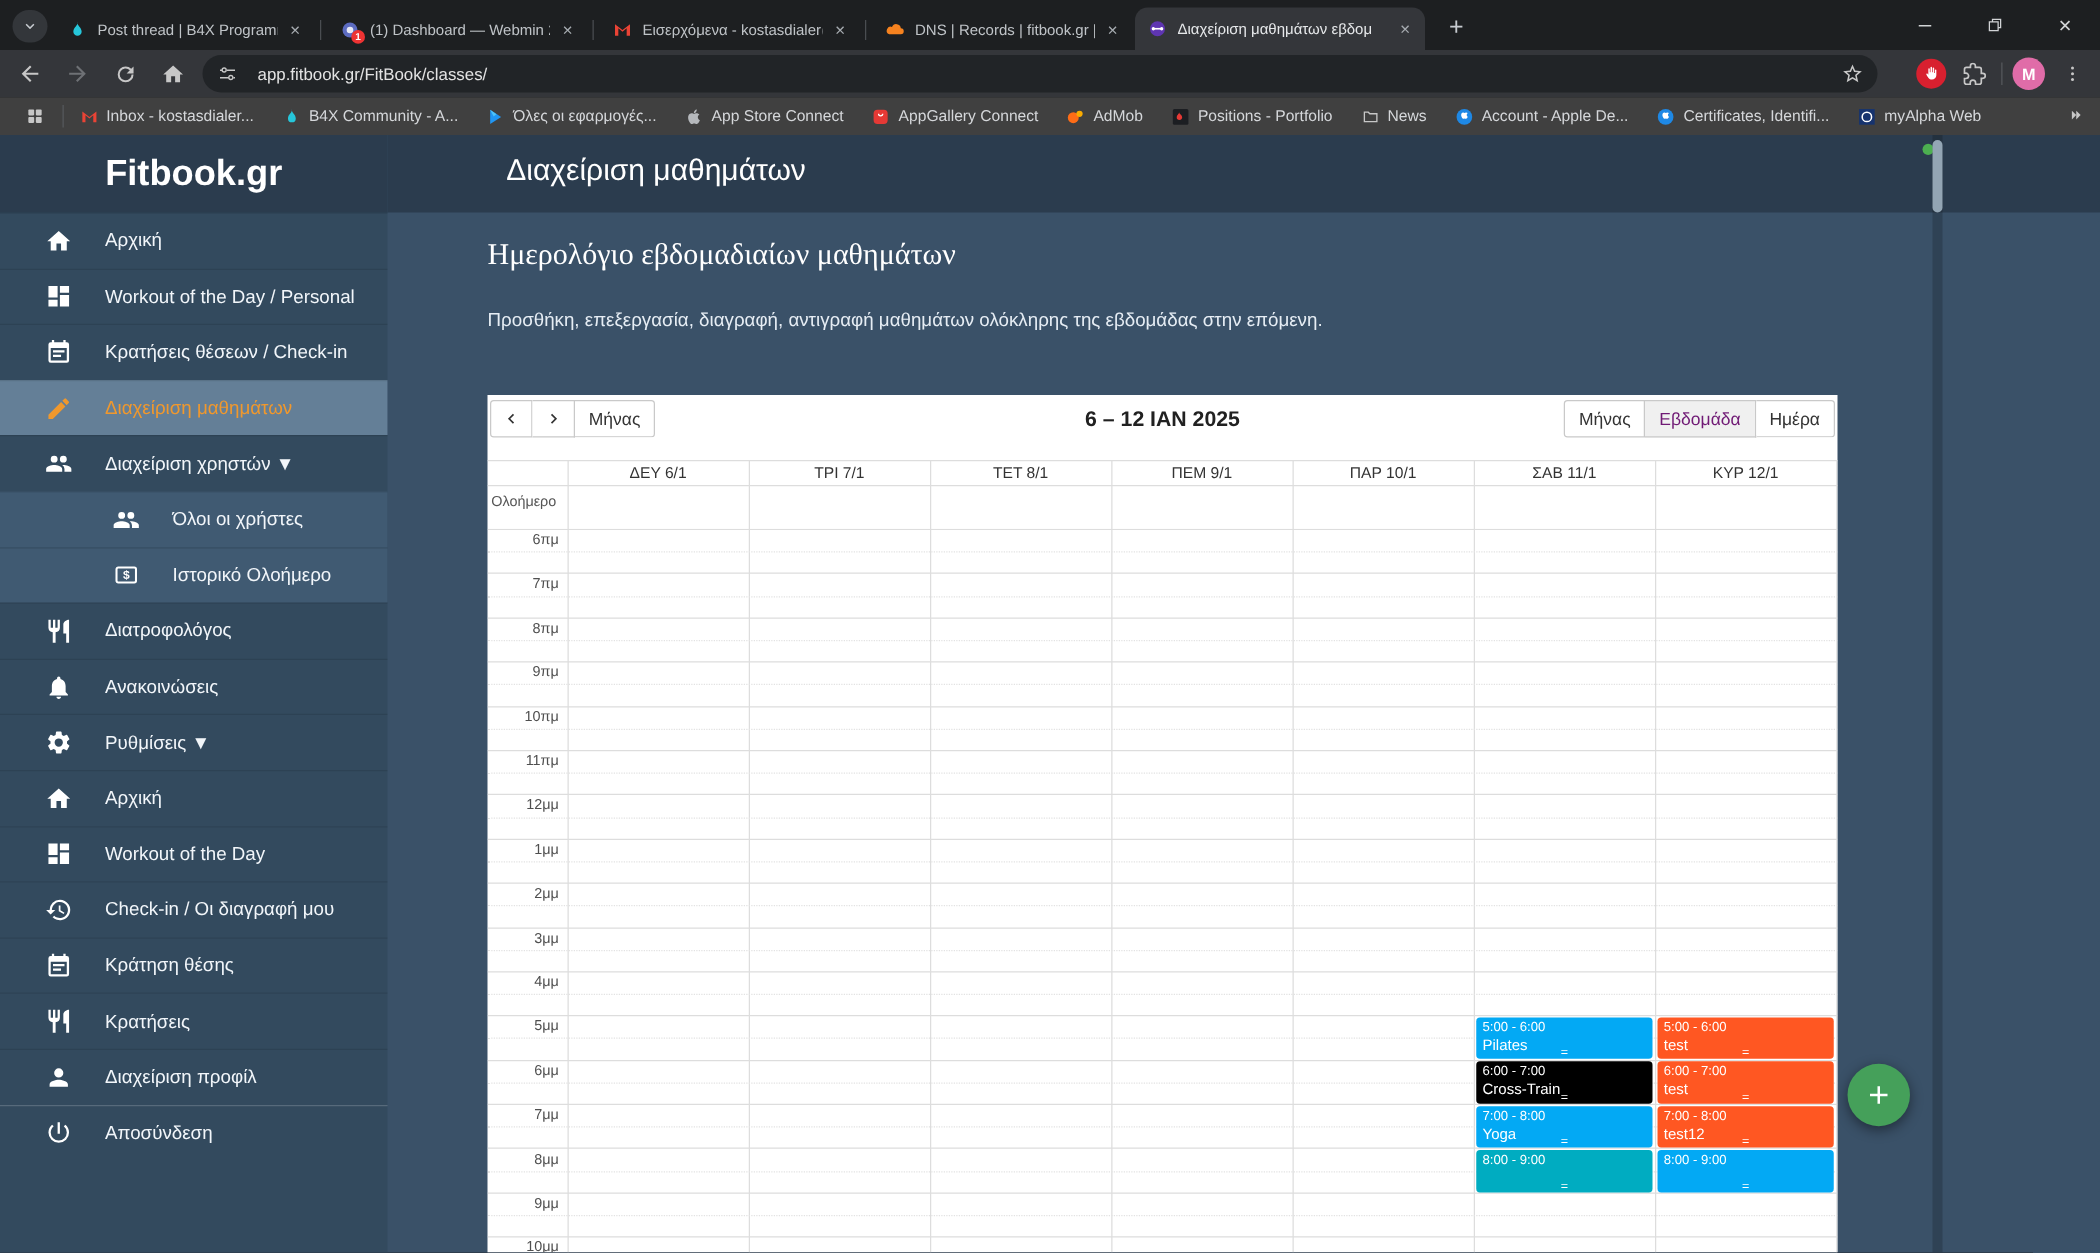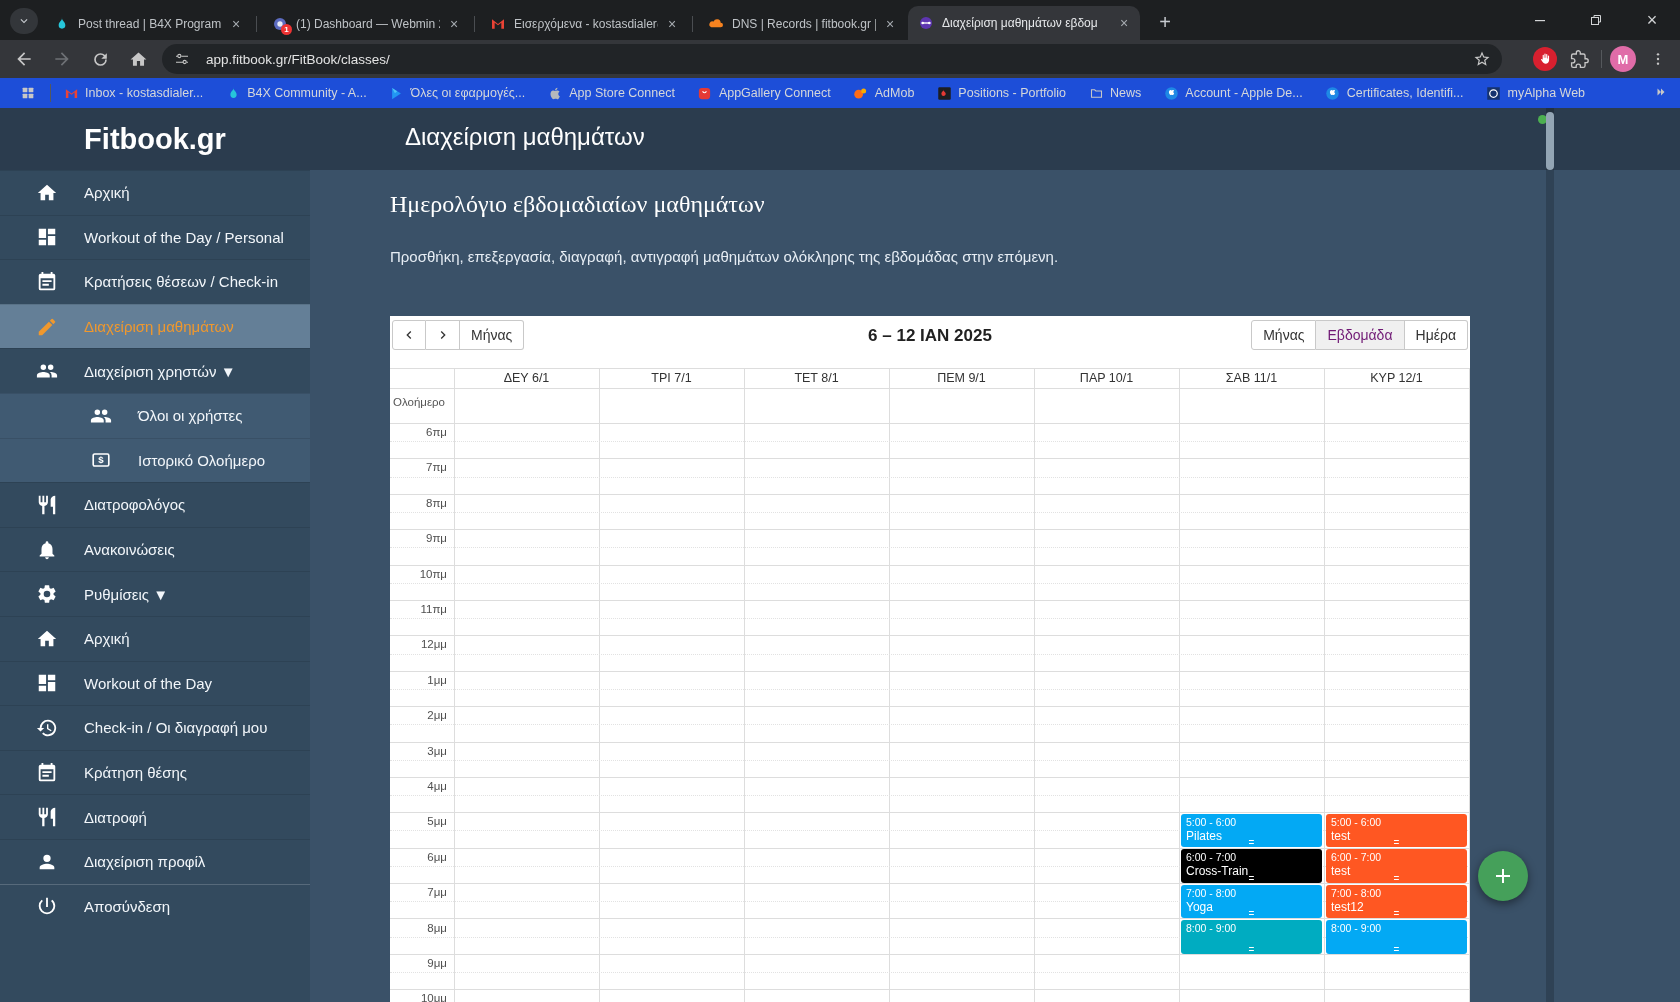--- a/index.html
+++ b/index.html
@@ -24,21 +24,21 @@
 
   .btoolbar { position:absolute; left:0; top:40px; width:1680px; height:38px; background:#34363a; display:flex; align-items:center; }
   .navic { width:28px; height:28px; margin-left:10px; display:flex; align-items:center; justify-content:center; }
   .urlpill { position:absolute; left:162px; top:4px; width:1340px; height:30px; background:#212427; border-radius:15px; display:flex; align-items:center; color:#e3e3e3; }
   .urltext { font-size:13.5px; margin-left:10px; flex:1; }
   .toolbar-right { position:absolute; right:8px; top:4px; height:30px; display:flex; align-items:center; gap:8px; }
   .adblock { width:24px; height:24px; border-radius:12px; background:#d8202f; display:flex; align-items:center; justify-content:center; }
   .vsep { width:1px; height:18px; background:#55585c; }
   .avatar { width:26px; height:26px; border-radius:13px; background:#e06ca8; color:#fff; font-size:13px; font-weight:bold; display:flex; align-items:center; justify-content:center; }
 
-  .bookmarks { position:absolute; left:0; top:78px; width:1680px; height:30px; background:#1d4ed8; display:flex; align-items:center; color:#d5d7da; font-size:12.5px; }
+  .bookmarks { position:absolute; left:0; top:78px; width:1680px; height:30px; background:#404040; display:flex; align-items:center; color:#d5d7da; font-size:12.5px; }
   .bm { display:flex; align-items:center; margin-right:22px; white-space:nowrap; }
   .bm .bi { width:16px; height:16px; margin-right:6px; display:flex; align-items:center; justify-content:center; }
   .bm-overflow { position:absolute; right:12px; color:#c7c7c7; font-size:14px; }
 
   
   .app { position:absolute; left:0; top:108px; width:1680px; height:894px; background:#3a5168; }
   .sidebar { position:absolute; left:0; top:0; width:310px; height:894px; background:#334a5e; }
   .brand { height:62px; background:#2b3c4e; color:#fff; font-size:29px; font-weight:bold; display:flex; align-items:center; justify-content:center; }
   .side-item { height:44.6px; display:flex; align-items:center; color:#f2f6fa; font-size:15px; font-weight:500; border-top:1px solid rgba(0,0,0,0.10); }
   .side-item .si-ic { width:22px; height:22px; margin:0 26px 0 36px; flex:0 0 22px; }
@@ -425,21 +425,21 @@
       <div class="side-item">
         <span class="si-ic"><svg viewBox="0 0 24 24">
               <path d="M19 3h-1V1h-2v2H8V1H6v2H5a2 2 0 0 0-2 2v14a2 2 0 0 0 2 2h14a2 2 0 0 0 2-2V5a2 2 0 0 0-2-2zm0 16H5V8h14v11zM7 10h10v2H7v-2zm0 4h7v2H7v-2z" fill="#fff"></path>
             </svg></span>
         <span>Κράτηση θέσης</span>
       </div>
       <div class="side-item">
         <span class="si-ic"><svg viewBox="0 0 24 24">
               <path d="M11 9H9V2H7v7H5V2H3v7c0 2.12 1.66 3.84 3.75 3.97V22h2.5v-9.03C11.34 12.84 13 11.12 13 9V2h-2v7zm5-3v8h2.5v8H21V2c-2.76 0-5 2.24-5 4z" fill="#fff"></path>
             </svg></span>
-        <span>Διατροφή</span>
+        <span>Κρατήσεις</span>
       </div>
       <div class="side-item">
         <span class="si-ic"><svg viewBox="0 0 24 24">
               <path d="M12 12a4 4 0 1 0 0-8 4 4 0 0 0 0 8zm0 2c-2.67 0-8 1.34-8 4v2h16v-2c0-2.66-5.33-4-8-4z" fill="#fff"></path>
             </svg></span>
         <span>Διαχείριση προφίλ</span>
       </div>
       <div class="side-item logout">
         <span class="si-ic"><svg viewBox="0 0 24 24">
               <path d="M13 3h-2v10h2V3zm4.83 2.17l-1.42 1.42A6.96 6.96 0 0 1 19 12a7 7 0 1 1-14 0c0-2.19 1.01-4.14 2.58-5.42L6.17 5.17A8.93 8.93 0 0 0 3 12a9 9 0 1 0 18 0c0-2.74-1.23-5.18-3.17-6.83z" fill="#fff"></path>

